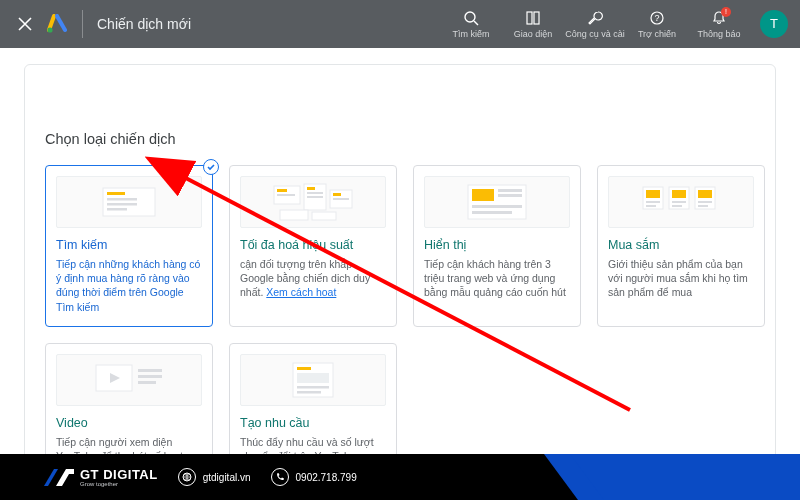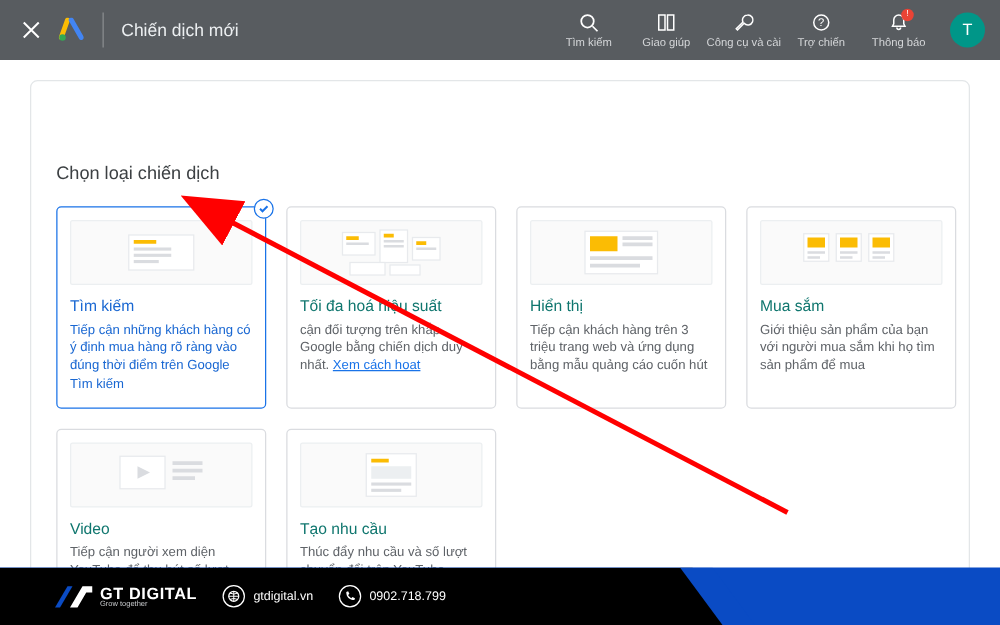--- a/index.html
+++ b/index.html
@@ -79,21 +79,21 @@
         </span>
       <span class="lbl">Tìm kiếm</span>
     </div>
     <div class="nav-item">
       <span class="icon">
           <svg width="16" height="16" viewBox="0 0 16 16">
             <rect x="2" y="2" width="5" height="12" stroke="#fff" stroke-width="1.2" fill="none"></rect>
             <rect x="9" y="2" width="5" height="12" stroke="#fff" stroke-width="1.2" fill="none"></rect>
           </svg>
         </span>
-      <span class="lbl">Giao giúp</span>
+      <span class="lbl">Giao diện</span>
     </div>
     <div class="nav-item">
       <span class="icon">
           <svg width="16" height="16" viewBox="0 0 16 16">
             <path d="M11 2a4 4 0 0 0-3.6 5.7L2 13l1 1 5.3-5.4A4 4 0 1 0 11 2z" fill="none" stroke="#fff" stroke-width="1.2"></path>
           </svg>
         </span>
       <span class="lbl">Công cụ và cài</span>
     </div>
     <div class="nav-item">

